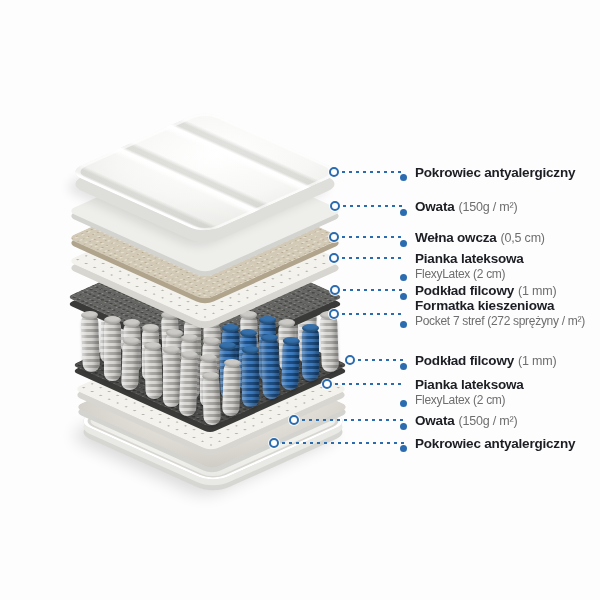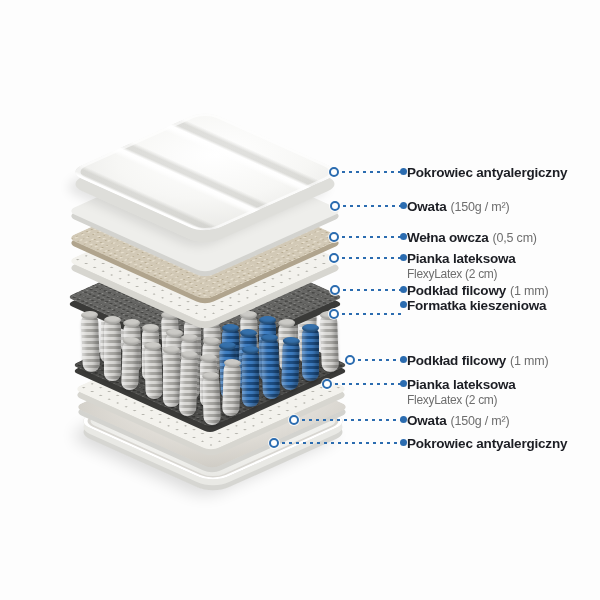--- a/index.html
+++ b/index.html
@@ -106,21 +106,21 @@
   .ld2{left:333px;top:236px;width:73px}
   .ld3{left:333px;top:257px;width:73px}
   .ld4{left:334px;top:289px;width:72px}
   .ld5{left:333px;top:313px;width:73px}
   .ld6{left:349px;top:359px;width:57px}
   .ld7{left:326px;top:383px;width:80px}
   .ld8{left:293px;top:419px;width:113px}
   .ld9{left:273px;top:442px;width:133px}
 
   
-  .lrow{position:absolute;left:400px;display:flex;align-items:flex-start;}
+  .lrow{position:absolute;left:400px;display:flex;align-items:flex-end;gap:8px;}
   .lrow .dot{flex:0 0 auto;width:7px;height:7px;border-radius:50%;background:#2b6cb0;margin-top:5px;}
   .ltxt{line-height:17px;}
   .b{font-weight:700;font-size:13.5px;letter-spacing:-0.2px;color:#1c1e24;}
   .r{font-weight:400;font-size:12.5px;letter-spacing:-0.2px;color:#6e6e6e;margin-left:4px;}
   .r:empty{display:none;}
   .l2{font-weight:400;font-size:12px;letter-spacing:-0.3px;color:#6e6e6e;line-height:14px;}
   .l2:empty{display:none;}
   .lr0{top:163px}.lr1{top:197px}.lr2{top:228px}.lr3{top:249px}.lr4{top:281px}
   .lr5{top:296px}.lr6{top:351px}.lr7{top:375px}.lr8{top:411px}.lr9{top:434px}
 </style>
@@ -283,20 +283,21 @@
   <div class="lrow lr4">
     <span class="dot"></span>
     <div class="ltxt">
         <div class="l1"><span class="b">Podkład filcowy</span><span class="r">(1 mm)</span></div>
       </div>
   </div>
   <div class="lrow lr5">
     <span class="dot"></span>
     <div class="ltxt">
         <div class="l1"><span class="b">Formatka kieszeniowa</span></div>
+        <div class="l2">Pocket 7 stref (272 sprężyny / m²)</div>
       </div>
   </div>
   <div class="lrow lr6">
     <span class="dot"></span>
     <div class="ltxt">
         <div class="l1"><span class="b">Podkład filcowy</span><span class="r">(1 mm)</span></div>
       </div>
   </div>
   <div class="lrow lr7">
     <span class="dot"></span>

